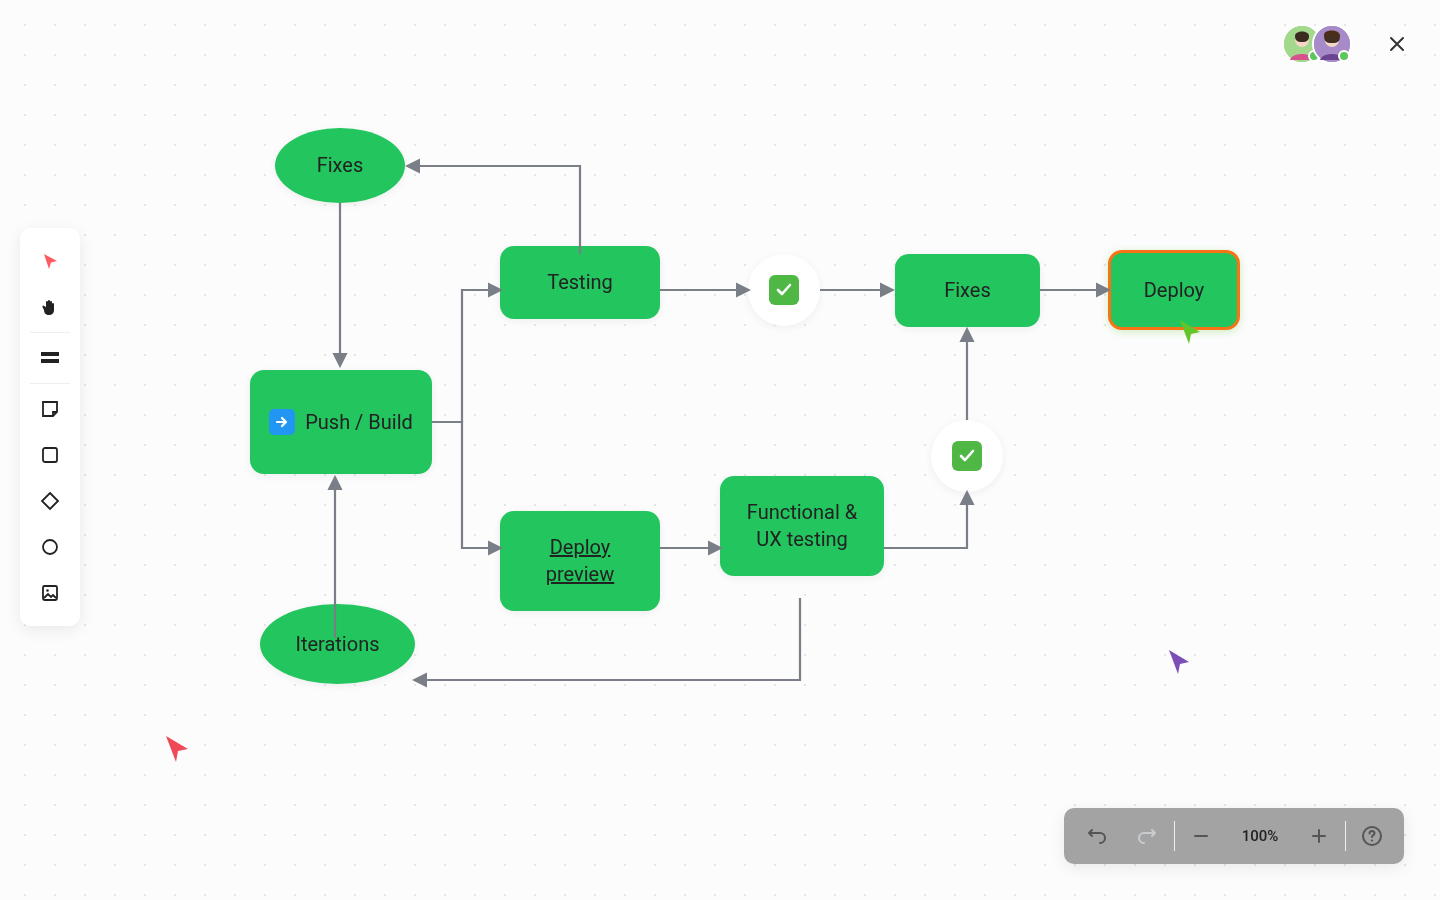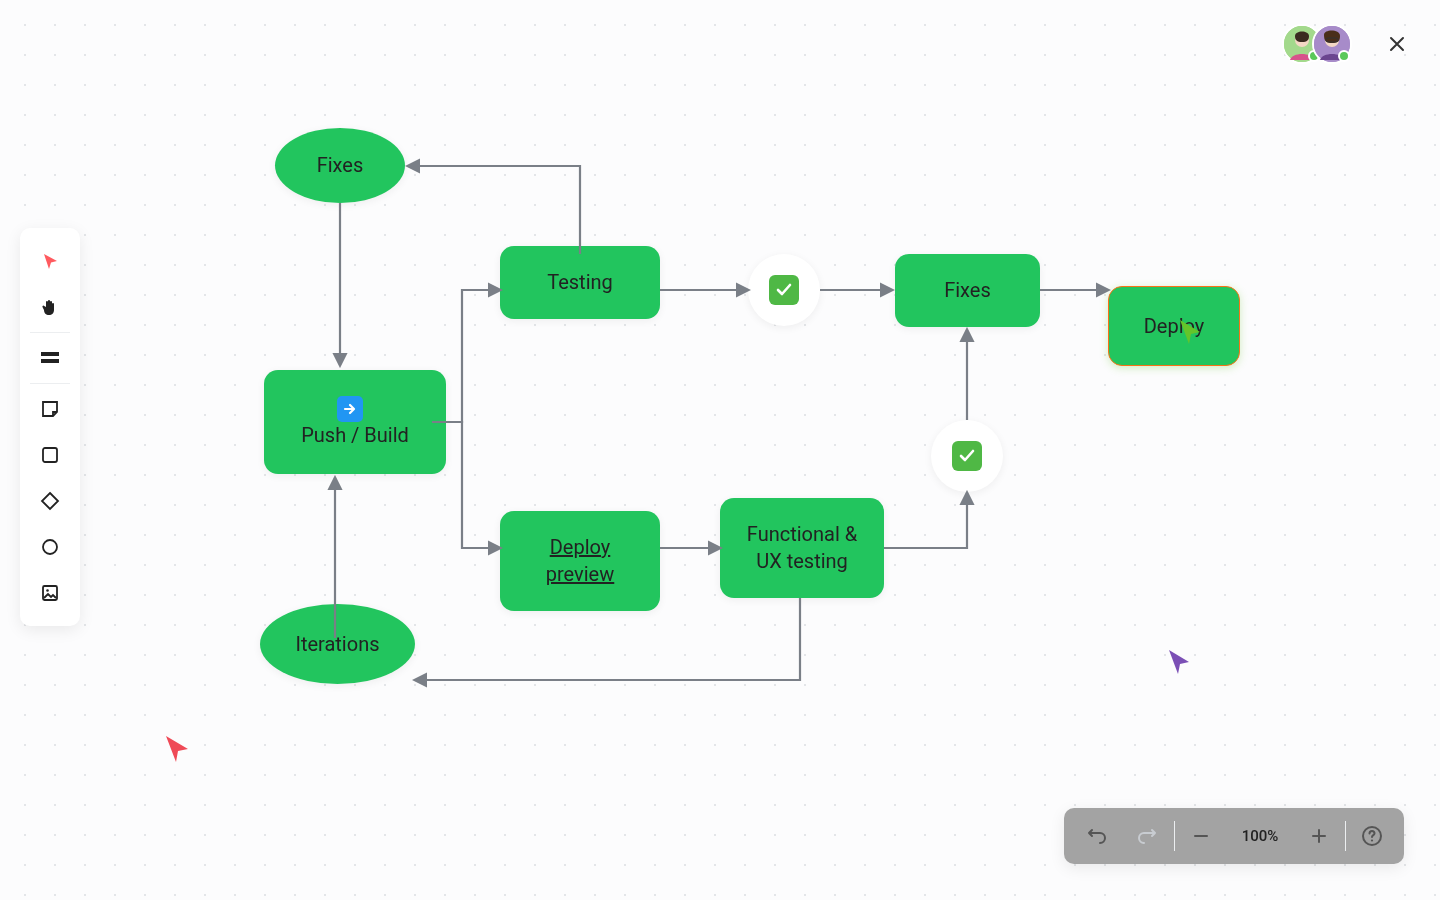--- a/index.html
+++ b/index.html
@@ -106,23 +106,22 @@
       display: flex; align-items: center; justify-content: center;
       text-align: center;
       font-size: 20px;
       color: #222;
       line-height: 1.35;
       padding: 0 18px;
     }
     .rect { border-radius: 14px; }
     .ellipse { border-radius: 50%; }
     .selected {
-      border: 1px solid #f97316;
+      border: 3px solid #f97316;
       box-shadow: 0 2px 8px rgba(100,197,42,0.28);
-      margin-top: 36px;
     }
     .check-node {
       background: #fff;
       border-radius: 50%;
       display:flex;align-items:center;justify-content:center;
     }
     .check-mark {
       width: 30px; height: 30px; border-radius: 6px; background: #4fb845;
       display:flex;align-items:center;justify-content:center;
     }
@@ -256,21 +255,21 @@
     <path d="M800 598 V 680 H 415" marker-end="url(#arrow)"></path>
 
     <path d="M335 638 V 478" marker-end="url(#arrow)"></path>
   </g>
 </svg>
 
 <div class="node ellipse" style="left:275px; top:128px; width:130px; height:75px;">
   <span>Fixes</span>
 </div>
 
-<div class="node rect" style="left:264px; top:370px; width:182px; height:104px;flex-direction:column;">
+<div class="node rect" style="left:250px; top:370px; width:182px; height:104px;">
   <span class="push-icon">
     <svg width="16" height="16" viewBox="0 0 16 16">
         <path d="M3 8h8M8 4l4 4-4 4" stroke="#fff" stroke-width="2.2" fill="none" stroke-linecap="round" stroke-linejoin="round"></path>
       </svg>
   </span>
   <span>Push / Build</span>
 </div>
 
 <div class="node rect" style="left:500px; top:246px; width:160px; height:73px;">
   <span>Testing</span>
@@ -289,21 +288,21 @@
 </div>
 
 <div class="node rect selected" style="left:1108px; top:250px; width:132px; height:80px;">
   <span>Deploy</span>
 </div>
 
 <div class="node rect" style="left:500px; top:511px; width:160px; height:100px;text-decoration:underline;">
   <span>Deploy preview</span>
 </div>
 
-<div class="node rect" style="left:720px; top:498px; width:164px; height:100px;">
+<div class="node rect" style="left:720px; top:476px; width:164px; height:100px;">
   <span>Functional &amp; UX testing</span>
 </div>
 
 <div class="node check-node" style="left:931px; top:420px; width:72px; height:72px; position:absolute;">
   <span class="check-mark">
     <svg width="18" height="18" viewBox="0 0 18 18">
         <path d="M3 9l4 4 8-9" stroke="#fff" stroke-width="2.6" fill="none" stroke-linecap="round" stroke-linejoin="round"></path>
       </svg>
   </span>
 </div>

